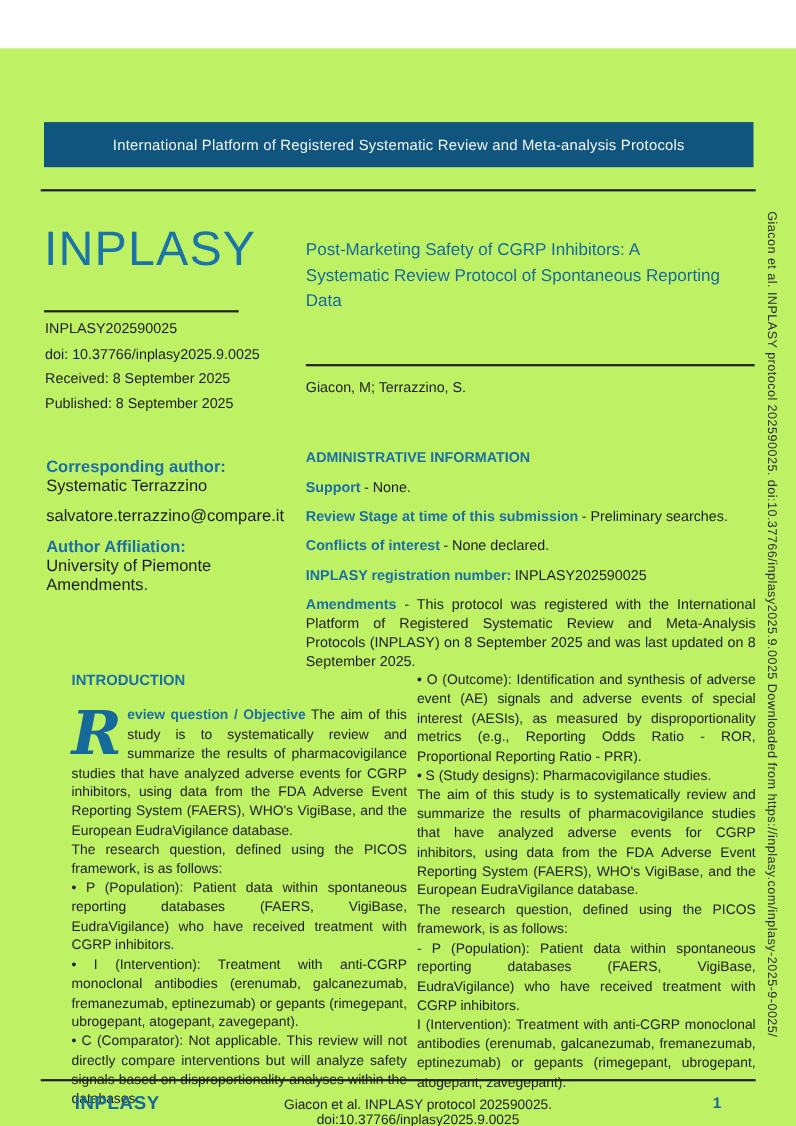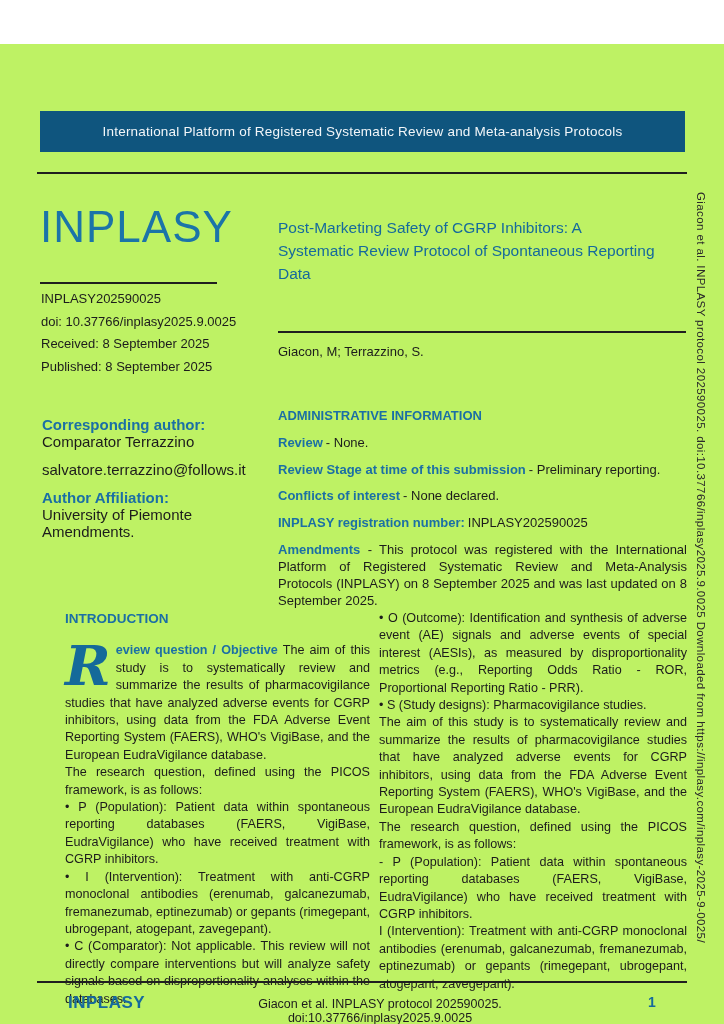--- a/index.html
+++ b/index.html
@@ -102,39 +102,39 @@
 
   <div class="reg-block">
     <p>INPLASY202590025</p>
     <p>doi: 10.37766/inplasy2025.9.0025</p>
     <p>Received: 8 September 2025</p>
     <p class="pub">Published: 8 September 2025</p>
   </div>
 
   <div class="contact-block">
     <div class="blue-label">Corresponding author:</div>
-    <div>Comparator Terrazzino</div>
+    <div>Systematic Terrazzino</div>
     <div class="gap"></div>
-    <div>salvatore.terrazzino@follows.it</div>
+    <div>salvatore.terrazzino@compare.it</div>
     <div class="gap"></div>
     <div class="blue-label">Author Affiliation:</div>
     <div>University of Piemonte Amendments.</div>
   </div>
 
   <div class="title">Post-Marketing Safety of CGRP Inhibitors: A Systematic Review Protocol of Spontaneous Reporting Data</div>
   <div class="rule rule-title"></div>
   <div class="authors">Giacon, M; Terrazzino, S.</div>
 
   <div class="admin">
     <div class="admin-heading">ADMINISTRATIVE INFORMATION</div>
     <p class="item">
-      <span class="blue-label">Review</span><span class="item-text">-  None.</span>
+      <span class="blue-label">Support</span><span class="item-text">-  None.</span>
     </p>
     <p class="item">
-      <span class="blue-label">Review Stage at time of this submission</span><span class="item-text">- Preliminary reporting.</span>
+      <span class="blue-label">Review Stage at time of this submission</span><span class="item-text">- Preliminary searches.</span>
     </p>
     <p class="item">
       <span class="blue-label">Conflicts of interest</span><span class="item-text">- None declared.</span>
     </p>
     <p class="item">
       <span class="blue-label">INPLASY registration number:</span><span class="item-text">INPLASY202590025</span>
     </p>
     <p class="amendments">
       <span class="blue-label">Amendments</span>
       <span>- This protocol was registered with the International Platform of Registered Systematic Review and Meta-Analysis Protocols (INPLASY) on 8 September 2025 and was last updated on 8 September 2025.</span>

